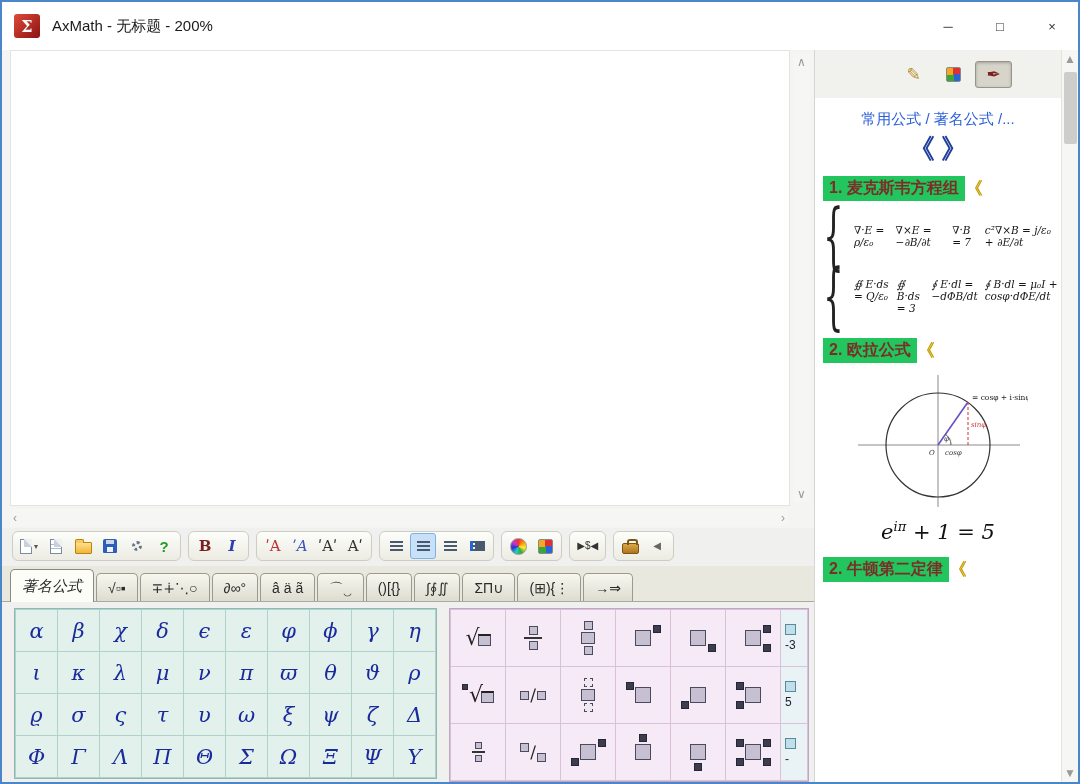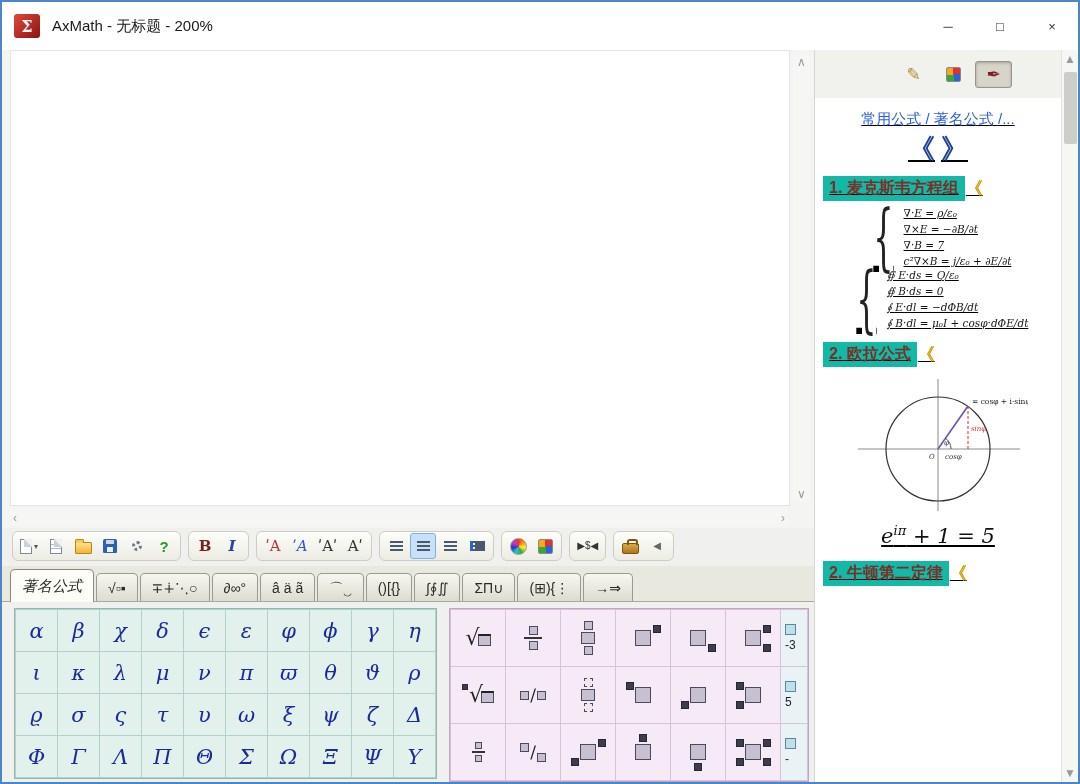--- a/index.html
+++ b/index.html
@@ -118,33 +118,33 @@
 
   
   .rightpanel { flex:1; position:relative; background:#fff; border-left:1px solid #d5d5d2;
                 display:flex; flex-direction:column; overflow:hidden; }
   .ptools { height:48px; flex:0 0 auto; background:#f1f1ed; display:flex; align-items:center;
             justify-content:flex-end; gap:3px; padding-right:66px; }
   .pbtn { width:37px; height:27px; border:1px solid transparent; border-radius:3px;
           display:flex; align-items:center; justify-content:center; cursor:default; }
   .pbtn .ic-glyph { font-size:17px; }
   .pbtn.active { background:#d7d4ca; border-color:#98948a; box-shadow:inset 0 1px 3px rgba(0,0,0,.25); }
-  .pcontent { flex:1; padding-right:17px; display:flex; flex-direction:column; overflow:hidden;text-decoration:underline; }
+  .pcontent { flex:1; padding-right:17px; display:flex; flex-direction:column; overflow:hidden; }
   .breadcrumb { text-align:center; color:#2b5fd9; font-size:15px; margin-top:12px; cursor:default; }
   .navrow { display:flex; align-items:center; justify-content:center; gap:6px; margin-top:7px; }
   .chev { color:#1f3f99; font-size:27px; font-weight:bold; line-height:1; cursor:default; }
   .navtitle { font-size:22px; color:#111; background:#ffee3e; padding:2px 3px; white-space:nowrap; }
   .sechdr-row { margin:13px 0 4px 8px; display:flex; align-items:center; }
-  .sechdr { background:#14b8a6; color:#7b2d26; font-size:16px; font-weight:600; padding:2px 6px; }
+  .sechdr { background:#22c55e; color:#7b2d26; font-size:16px; font-weight:600; padding:2px 6px; }
   .secmark { color:#c8a000; font-size:17px; font-weight:bold; margin-left:1px; }
   .formula-card { display:flex; flex-direction:column; align-items:center; }
   .eqgroup { display:flex; align-items:center; gap:2px; margin-top:2px; }
   .brace { font-family:"DejaVu Serif", serif; font-size:58px; color:#222; line-height:1;
            transform:scaleX(.55) scaleY(1.25); font-weight:200; }
-  .eqlines { display:flex; flex-direction:column; gap:4px; }
+  .eqlines { display:flex; gap:4px; }
   .eqline { font-family:"DejaVu Serif", serif; font-style:italic; font-size:10.5px; color:#151515; }
   .circle-fig { margin-top:2px; }
   .axis { stroke:#8a8a8a; stroke-width:1; }
   .circ { stroke:#333; stroke-width:1.2; fill:none; }
   .vec { stroke:#6a4fc1; stroke-width:1.6; }
   .dashl { stroke:#c33; stroke-width:1; stroke-dasharray:3 2; }
   .arc { stroke:#555; stroke-width:1; fill:none; }
   .note { font-size:7.5px; fill:#222; font-family:"DejaVu Serif", serif; }
   .lbl { font-size:7px; fill:#333; font-family:"DejaVu Serif", serif; font-style:italic; }
   .lbl.red { fill:#c33; }
@@ -525,21 +525,21 @@
                 <div class="eqline">∇·E = ρ/ε₀</div>
                 <div class="eqline">∇×E = −∂B/∂t</div>
                 <div class="eqline">∇·B = 7</div>
                 <div class="eqline">c²∇×B = j/ε₀ + ∂E/∂t</div>
               </div>
           </div>
           <div class="eqgroup">
             <span class="brace">{</span>
             <div class="eqlines">
                 <div class="eqline">∯ E·ds = Q/ε₀</div>
-                <div class="eqline">∯ B·ds = 0</div>
+                <div class="eqline">∯ B·ds = 3</div>
                 <div class="eqline">∮ E·dl = −dΦB/dt</div>
                 <div class="eqline">∮ B·dl = μ₀I + cosφ·dΦE/dt</div>
               </div>
           </div>
         </div>
 
         <div class="sechdr-row">
           <span class="sechdr">2. 欧拉公式</span>
           <span class="secmark">《</span>
         </div>

